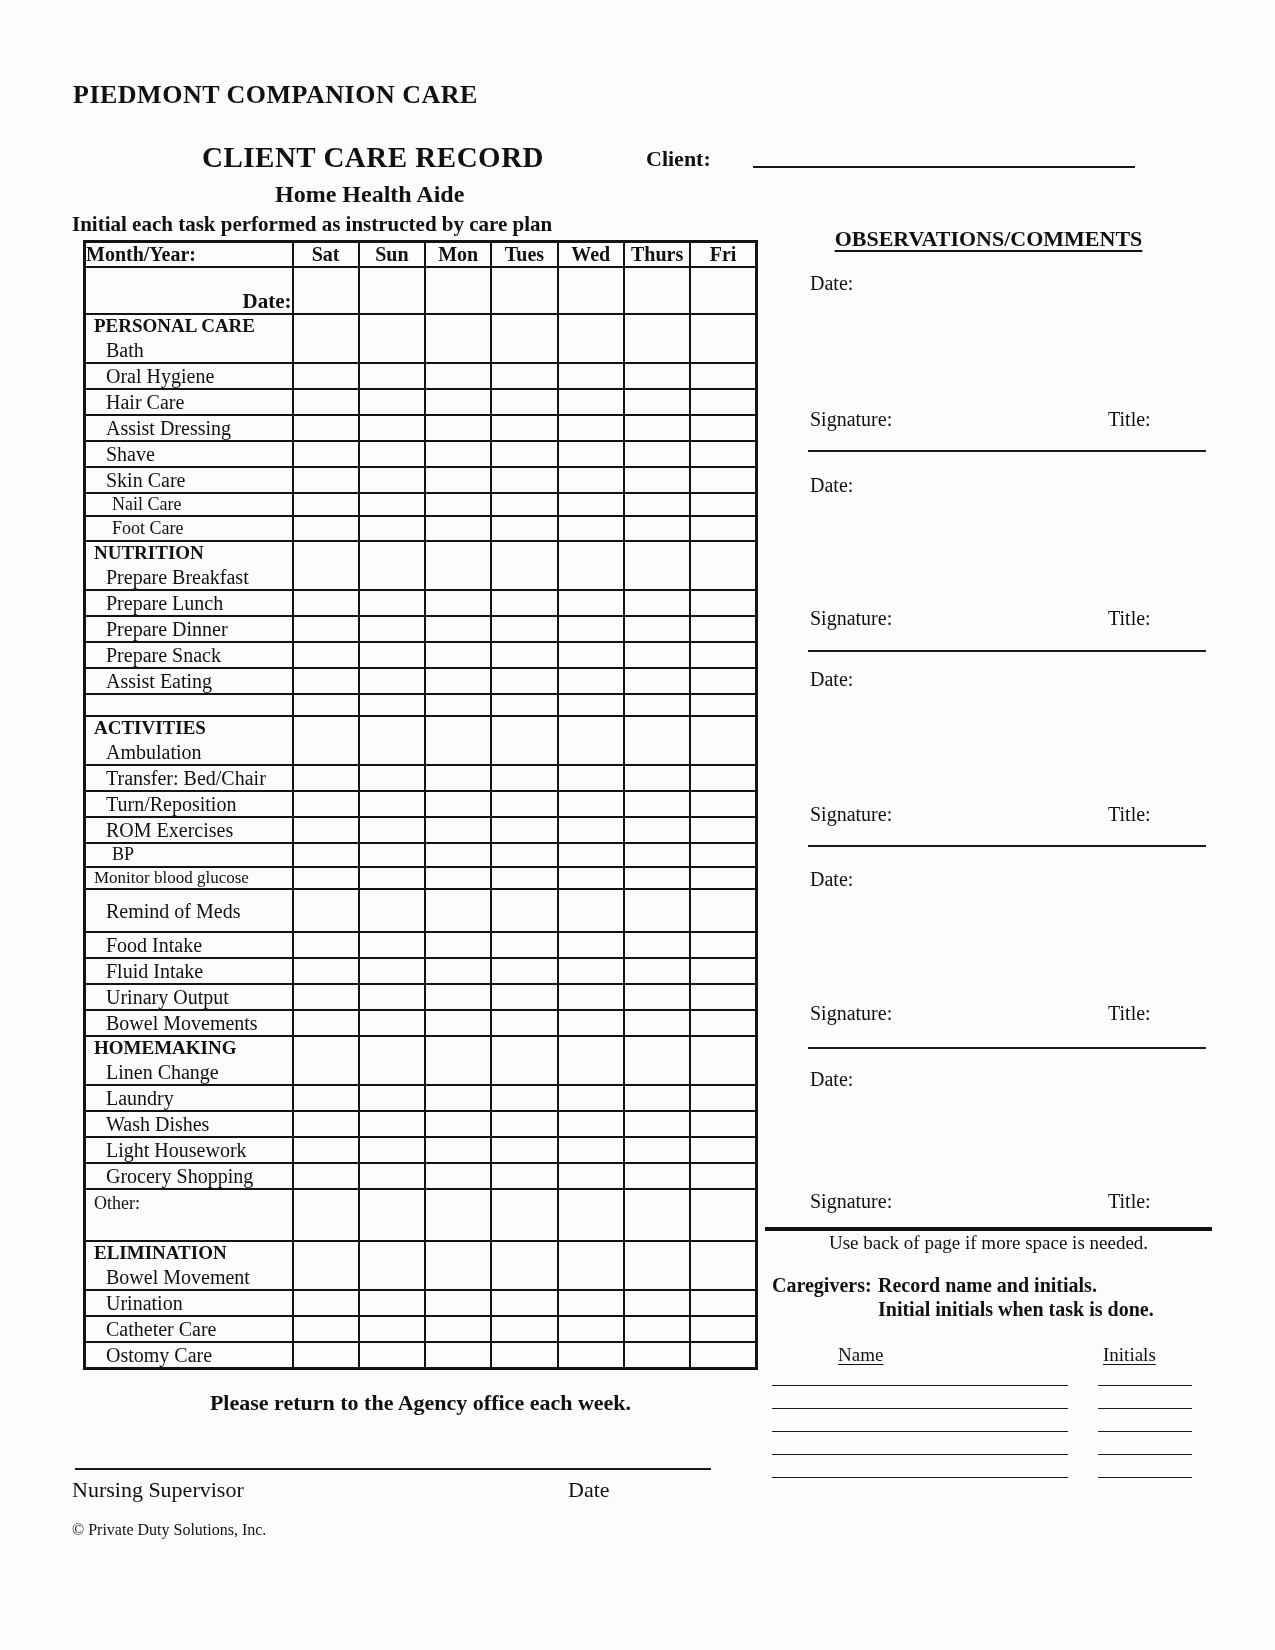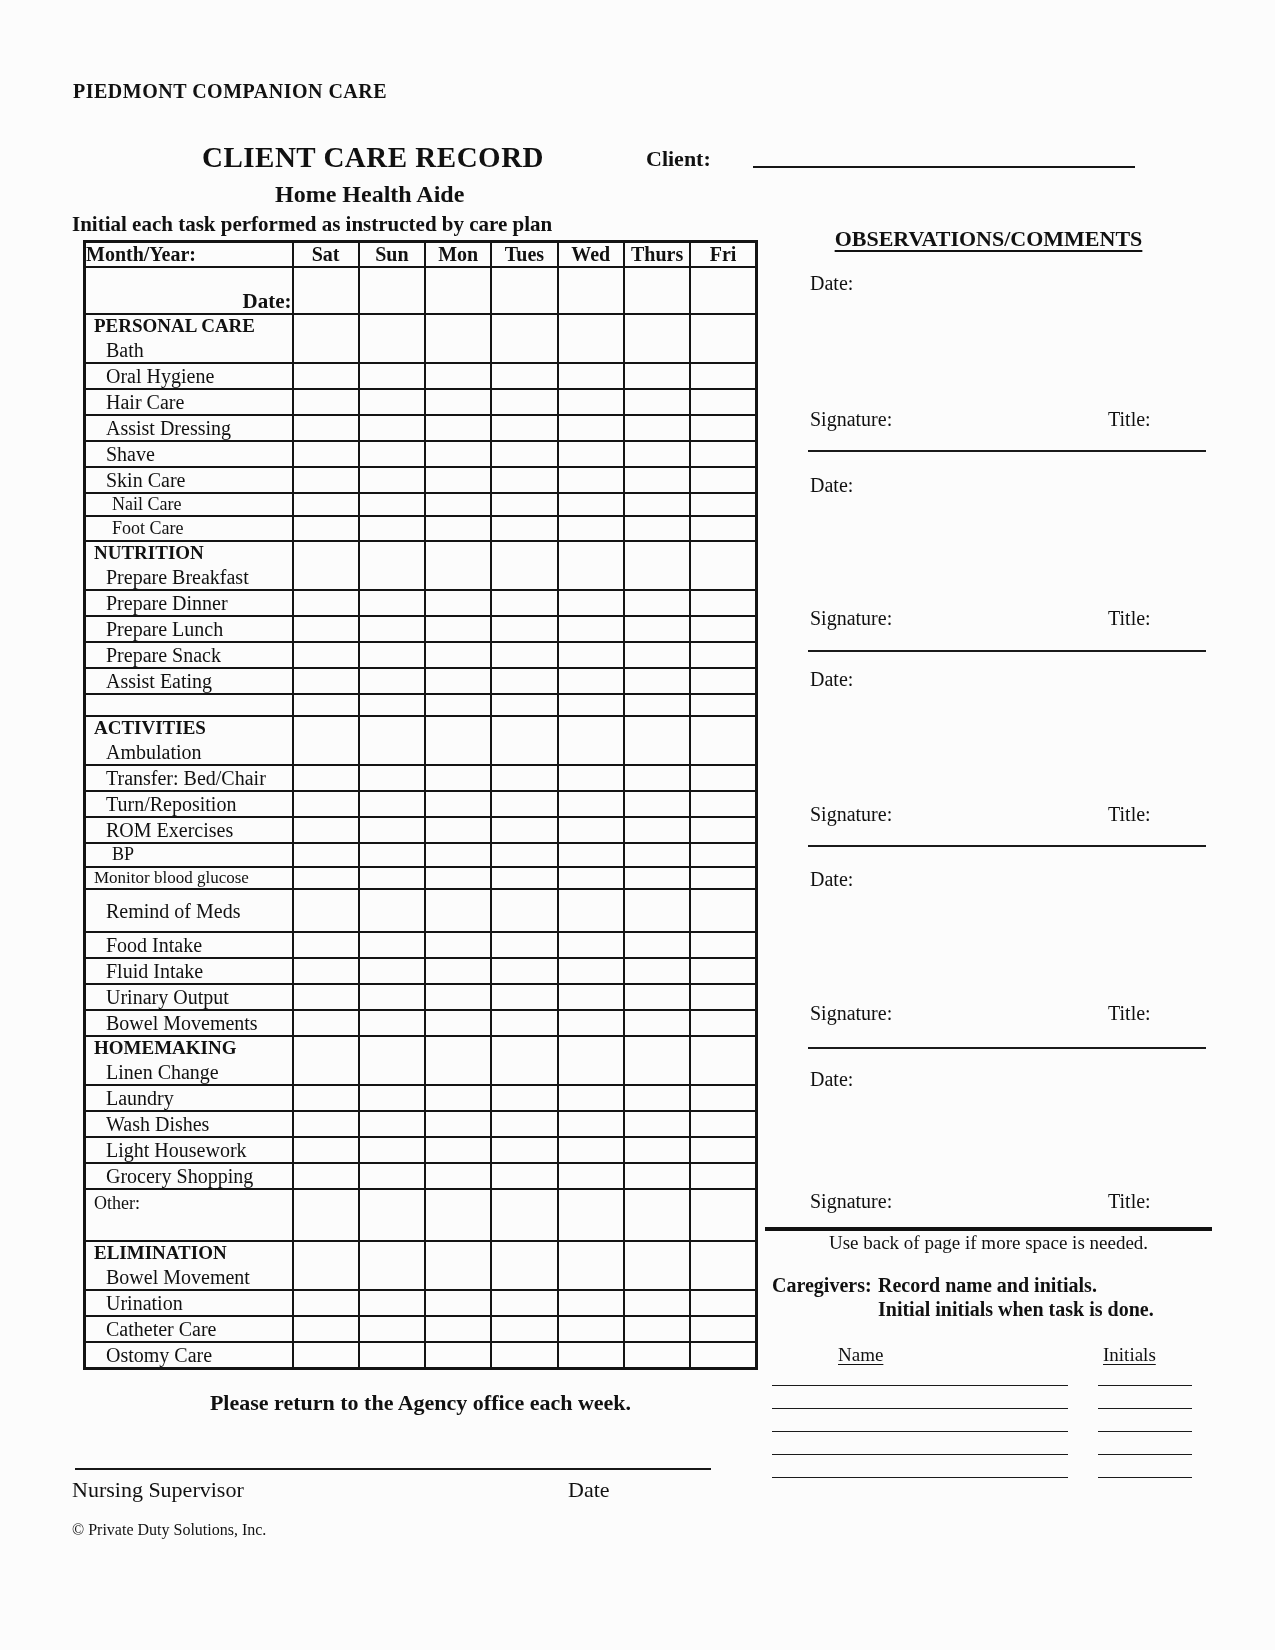--- a/index.html
+++ b/index.html
@@ -1,19 +1,19 @@
 <!DOCTYPE html>
 <html><head>
 <meta charset="utf-8">
 <style>
   html,body{margin:0;padding:0;background:#ffffff;}
   .page{position:relative;width:1275px;height:1650px;background:#fcfcfc;
         font-family:"Liberation Serif","DejaVu Serif",serif;color:#111;overflow:hidden;}
   
-  .agency{position:absolute;left:73px;top:80px;font-size:20px;font-weight:bold;letter-spacing:.5px;}
+  .agency{position:absolute;left:73px;top:80px;font-size:26px;font-weight:bold;letter-spacing:.5px;}
   .title{position:absolute;left:202px;top:141px;font-size:29px;font-weight:bold;letter-spacing:.5px;}
   .client-lbl{position:absolute;left:646px;top:146px;font-size:22px;font-weight:bold;}
   .client-line{position:absolute;left:753px;top:148px;width:382px;height:18px;border-bottom:2px solid #161616;}
   .subtitle{position:absolute;left:275px;top:181px;font-size:24px;font-weight:bold;}
   .instruction{position:absolute;left:72px;top:212px;font-size:21px;font-weight:bold;}
   
   #task-table{position:absolute;left:83px;top:240px;width:675px;border-collapse:collapse;
               table-layout:fixed;border:3px solid #141414;}
   #task-table th,#task-table td{border:2px solid #141414;padding:0;}
   #task-table thead tr{height:23px;padding-left:48px;}
@@ -202,33 +202,33 @@
           <td class="day-c"></td>
           <td class="day-c"></td>
           <td class="day-c"></td>
           <td class="day-c"></td>
           <td class="day-c"></td>
           <td class="day-c"></td>
           <td class="day-c"></td>
         </tr>
         <tr class="r-item" style="height: 26px;">
           <td class="label-cell">
+            <div class="lbl">Prepare Lunch</div>
+          </td>
+          <td class="day-c"></td>
+          <td class="day-c"></td>
+          <td class="day-c"></td>
+          <td class="day-c"></td>
+          <td class="day-c"></td>
+          <td class="day-c"></td>
+          <td class="day-c"></td>
+        </tr>
+        <tr class="r-item" style="height: 26px;">
+          <td class="label-cell">
             <div class="lbl">Prepare Dinner</div>
-          </td>
-          <td class="day-c"></td>
-          <td class="day-c"></td>
-          <td class="day-c"></td>
-          <td class="day-c"></td>
-          <td class="day-c"></td>
-          <td class="day-c"></td>
-          <td class="day-c"></td>
-        </tr>
-        <tr class="r-item" style="height: 26px;">
-          <td class="label-cell">
-            <div class="lbl">Prepare Lunch</div>
           </td>
           <td class="day-c"></td>
           <td class="day-c"></td>
           <td class="day-c"></td>
           <td class="day-c"></td>
           <td class="day-c"></td>
           <td class="day-c"></td>
           <td class="day-c"></td>
         </tr>
         <tr class="r-item" style="height: 26px;">

